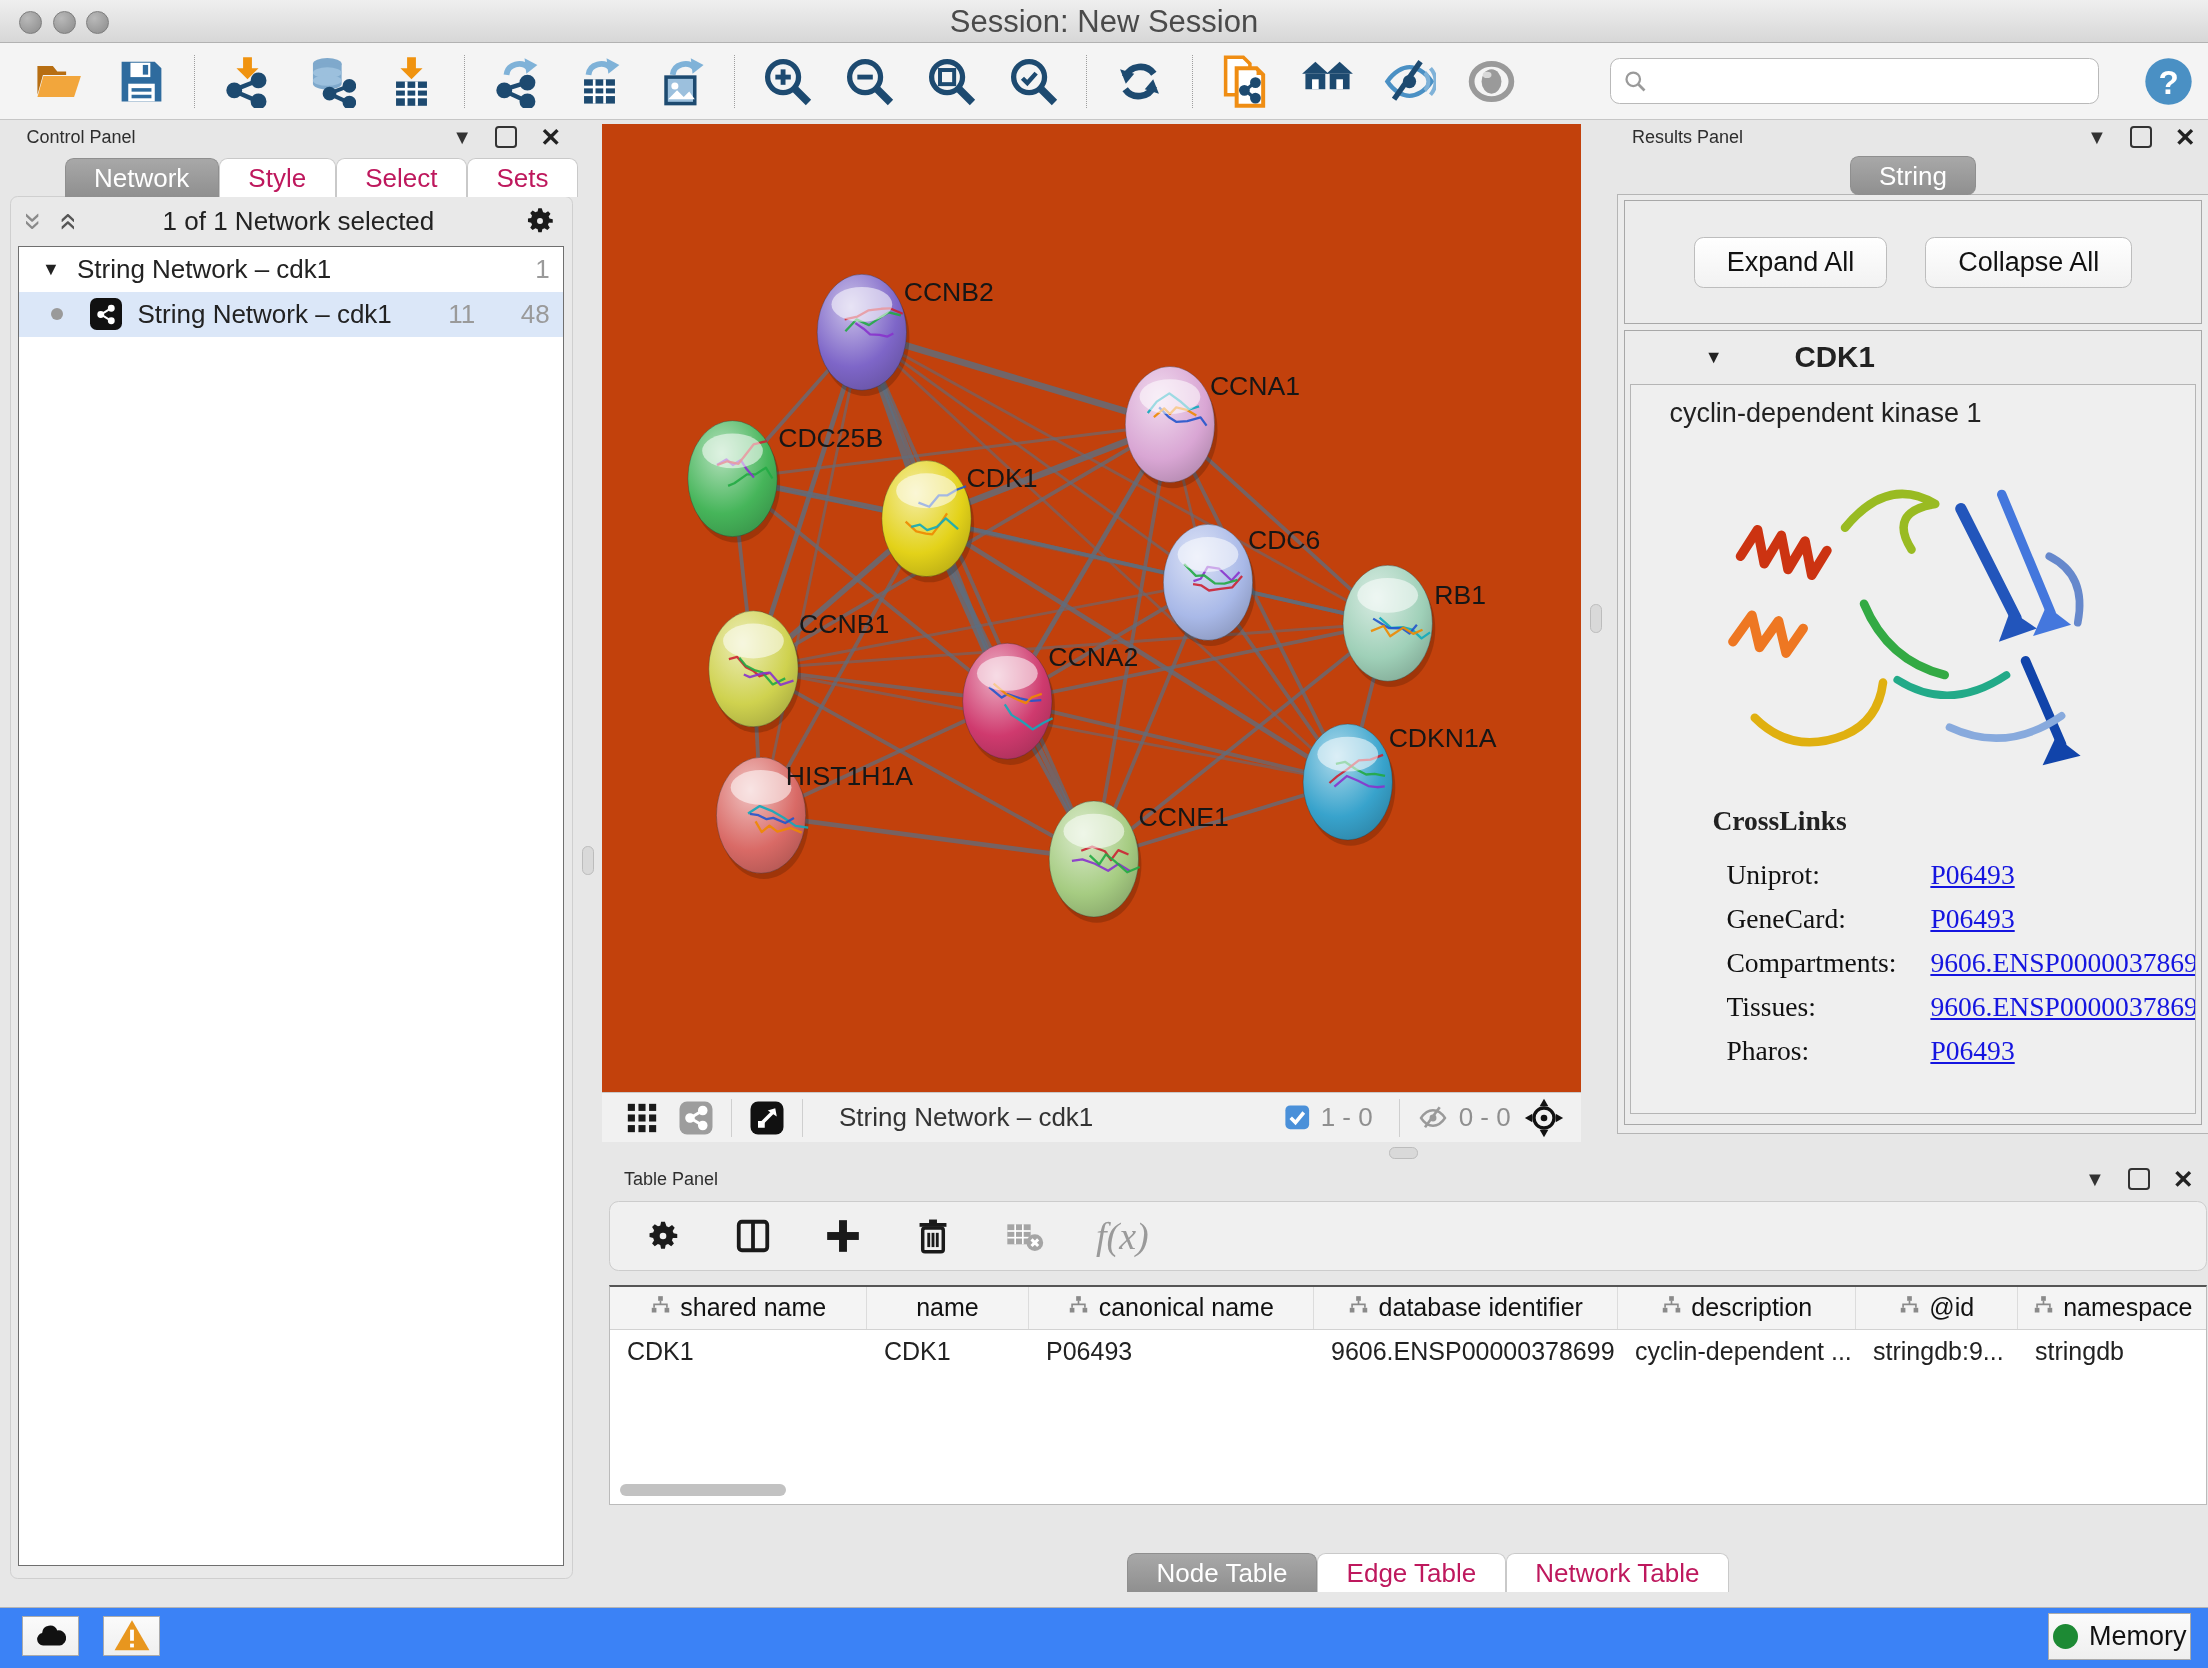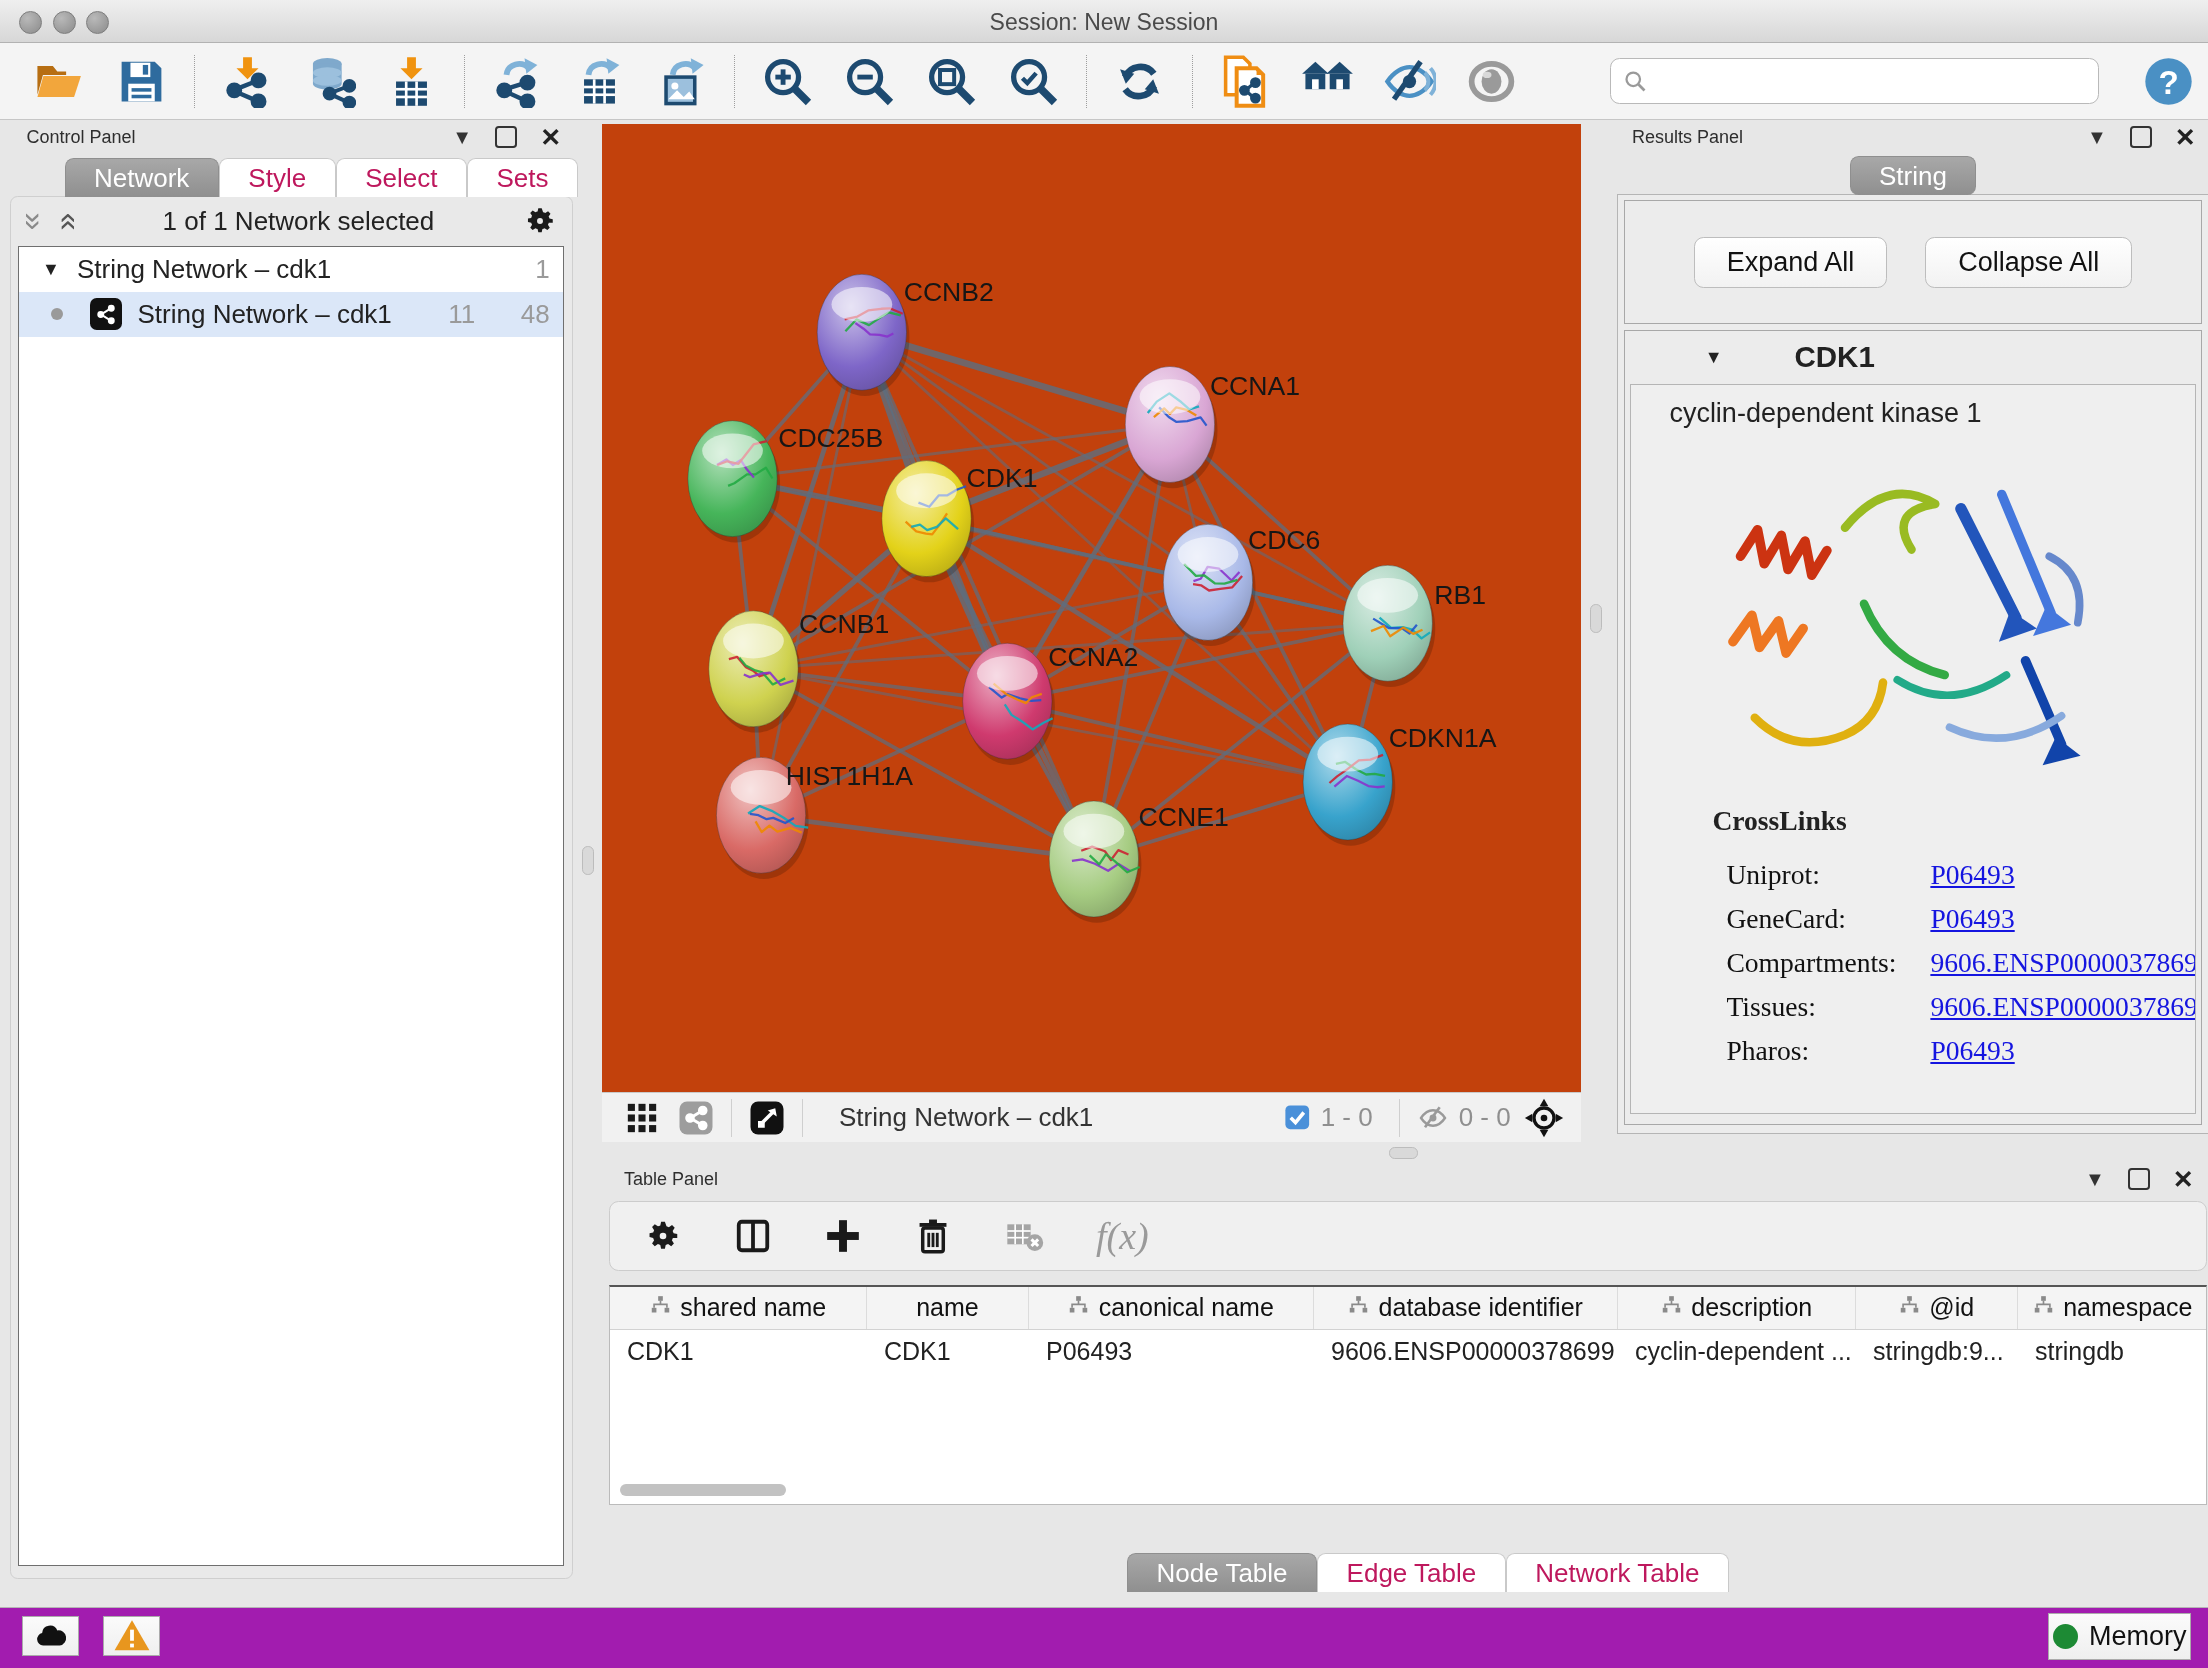--- a/index.html
+++ b/index.html
@@ -3,21 +3,21 @@
 <meta charset="utf-8">
 <style>
   html,body{margin:0;padding:0;}
   body{
     width:2208px;height:1668px;background:#e7e7e7;
     font-family:"Liberation Sans",sans-serif;color:#222;
     position:relative;overflow:hidden;-webkit-font-smoothing:antialiased;
   }
   
   .titlebar{height:42px;background:linear-gradient(#efefef,#d7d7d7);border-bottom:1px solid #b2b2b2;position:relative;}
-  .title-text{position:absolute;left:0;right:0;top:0;height:38px;line-height:44px;text-align:center;font-size:23px;color:#4a4a4a;}
+  .title-text{position:absolute;left:0;right:0;top:0;height:38px;line-height:44px;text-align:center;font-size:31px;color:#4a4a4a;}
   .lights{position:absolute;left:19px;top:10.5px;display:flex;gap:10.5px;}
   .light{width:21px;height:21px;border-radius:50%;background:radial-gradient(circle at 35% 30%,#b9b9b9,#8b8b8b);border:1px solid #7d7d7d;}
   
   .toolbar{height:76px;background:#f4f4f4;border-bottom:1px solid #c6c6c6;display:flex;align-items:center;padding:0 0 0 32px;position:relative;}
   .tb-group{display:flex;align-items:center;gap:27px;}
   .tb-sep{width:0;border-left:1.9px dotted #9d9d9d;height:53px;margin:0 25px;}
   .tb-icon{width:55px;height:55px;display:flex;align-items:center;justify-content:center;}
   .tb-icon svg{width:53px;height:53px;}
   .searchbox{width:476px;height:44px;background:#fff;border:1px solid #b9b9b9;border-radius:9.5px;margin-left:91px;display:flex;align-items:center;padding-left:11.4px;}
   .help-btn{margin-left:42px;}
@@ -80,21 +80,21 @@
   .tp-ico{display:flex;align-items:center;justify-content:center;}
   .fx{font-family:"Liberation Serif",serif;font-style:italic;font-size:38px;color:#9a9a9a;}
   #tp-table{margin-top:13.3px;background:#fff;border-top:2.9px solid #555;border-left:1px solid #bbb;border-right:1px solid #bbb;border-bottom:1px solid #bbb;height:217px;position:relative;overflow:hidden;}
   #tp-cols{display:flex;background:#f4f4f4;border-bottom:1.9px solid #d2d2d2;height:42px;}
   .tcol{display:flex;align-items:center;justify-content:center;gap:9.5px;font-size:25px;color:#111;border-right:1px solid #dcdcdc;box-sizing:border-box;flex:none;}
   #tp-row{display:flex;height:44px;align-items:center;font-size:25px;}
   .tcell{padding-left:17px;box-sizing:border-box;flex:none;white-space:nowrap;overflow:hidden;}
   #tp-scroll{position:absolute;left:9.5px;bottom:7.6px;width:166px;height:12.4px;background:#c2c2c2;border-radius:6.7px;}
   #tp-tabs{position:absolute;left:518px;top:385px;display:flex;}
   
-  #statusbar{position:absolute;left:0;top:1607px;width:2208px;height:61px;background:#a21caf;border-top:1.9px solid #b5b5b5;}
+  #statusbar{position:absolute;left:0;top:1607px;width:2208px;height:61px;background:#3b82f6;border-top:1.9px solid #b5b5b5;}
   .sb-btn{position:absolute;border:1.9px solid #ababab;background:linear-gradient(#fbfbfb,#efefef);display:flex;align-items:center;justify-content:center;}
   #sb-cloud{left:22px;top:7.6px;width:55px;height:38px;font-size:28.5px;color:#111;}
   #sb-warn{left:103px;top:7.6px;width:55px;height:38px;font-size:28.5px;color:#e8961e;}
   #sb-mem{left:2048px;top:4.8px;width:141px;height:45px;font-size:27px;color:#111;gap:11.4px;}
   #sb-mem .gdot{width:25px;height:25px;border-radius:50%;background:#1d8a34;}
   svg text{font-family:"Liberation Sans",sans-serif;}
 </style>
 </head>
 <body>
 

